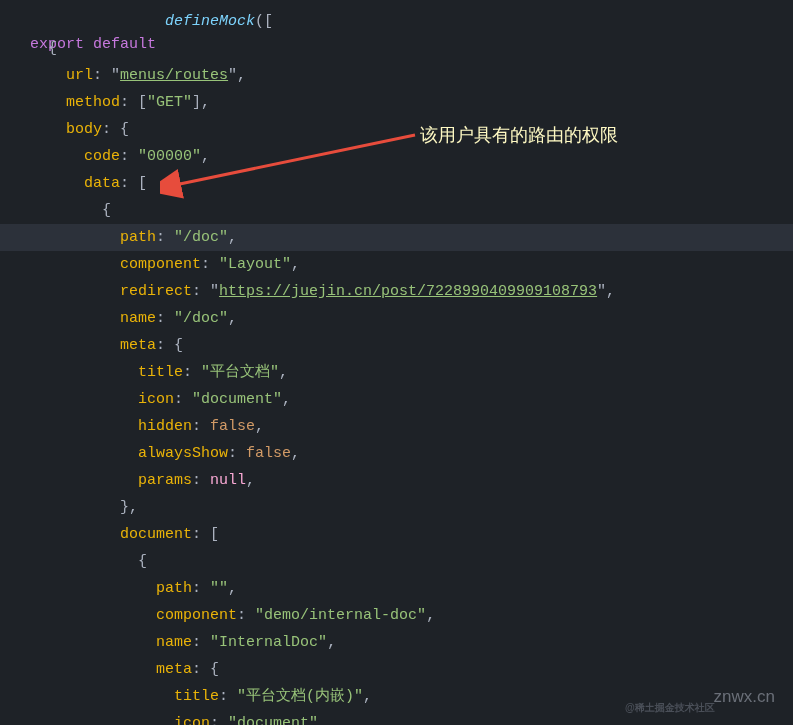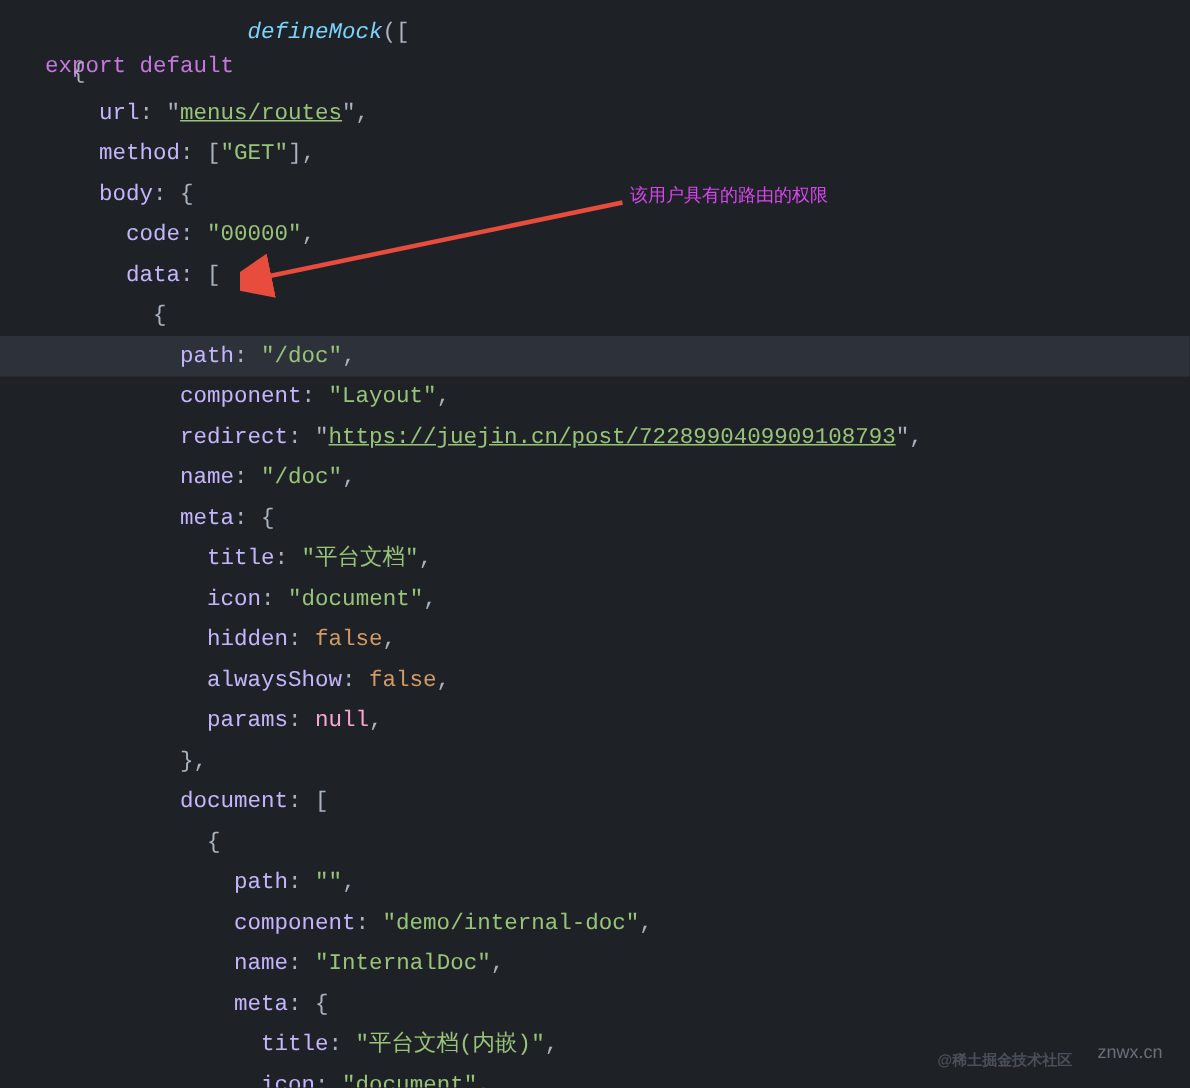--- a/index.html
+++ b/index.html
@@ -45,50 +45,50 @@
       align-items: center;
     }
     .line.highlighted {
       background: #2c313a;
       margin-left: -30px;
       padding-left: 30px;
       margin-right: -400px;
     }
     .kw { color: #c678dd; margin-top: 45px; }
     .fn { color: #7dd3fc; font-style: italic; }
-    .prop { color: #c4b5fd; }
+    .prop { color: #eab308; }
     .str { color: #98c379; }
     .url { color: #98c379; text-decoration: underline; }
     .punc { color: #abb2bf; }
     .bool { color: #d19a66; }
     .null { color: #f9a8d4; }
     
     .annotation {
       position: absolute;
       top: 120px;
       left: 420px;
-      color: #d946ef;
-      font-size: 12px;
-      font-family: Liberation Sans, sans-serif;
+      color: #fef9c3;
+      font-size: 18px;
+      font-family: Liberation Mono, monospace;
       font-weight: 500;
     }
     
     .arrow-svg {
       position: absolute;
       top: 130px;
       left: 160px;
       pointer-events: none;
     }
     
     .watermark1 {
       position: absolute;
       bottom: 12px;
       right: 18px;
       color: #6a6f78;
-      font-size: 12px;
+      font-size: 17px;
       font-family: -apple-system, sans-serif;
     }
     .watermark2 {
       position: absolute;
       bottom: 8px;
       left: 625px;
       color: #4a4f58;
       font-size: 10px;
       font-family: -apple-system, sans-serif;
       font-weight: bold;

